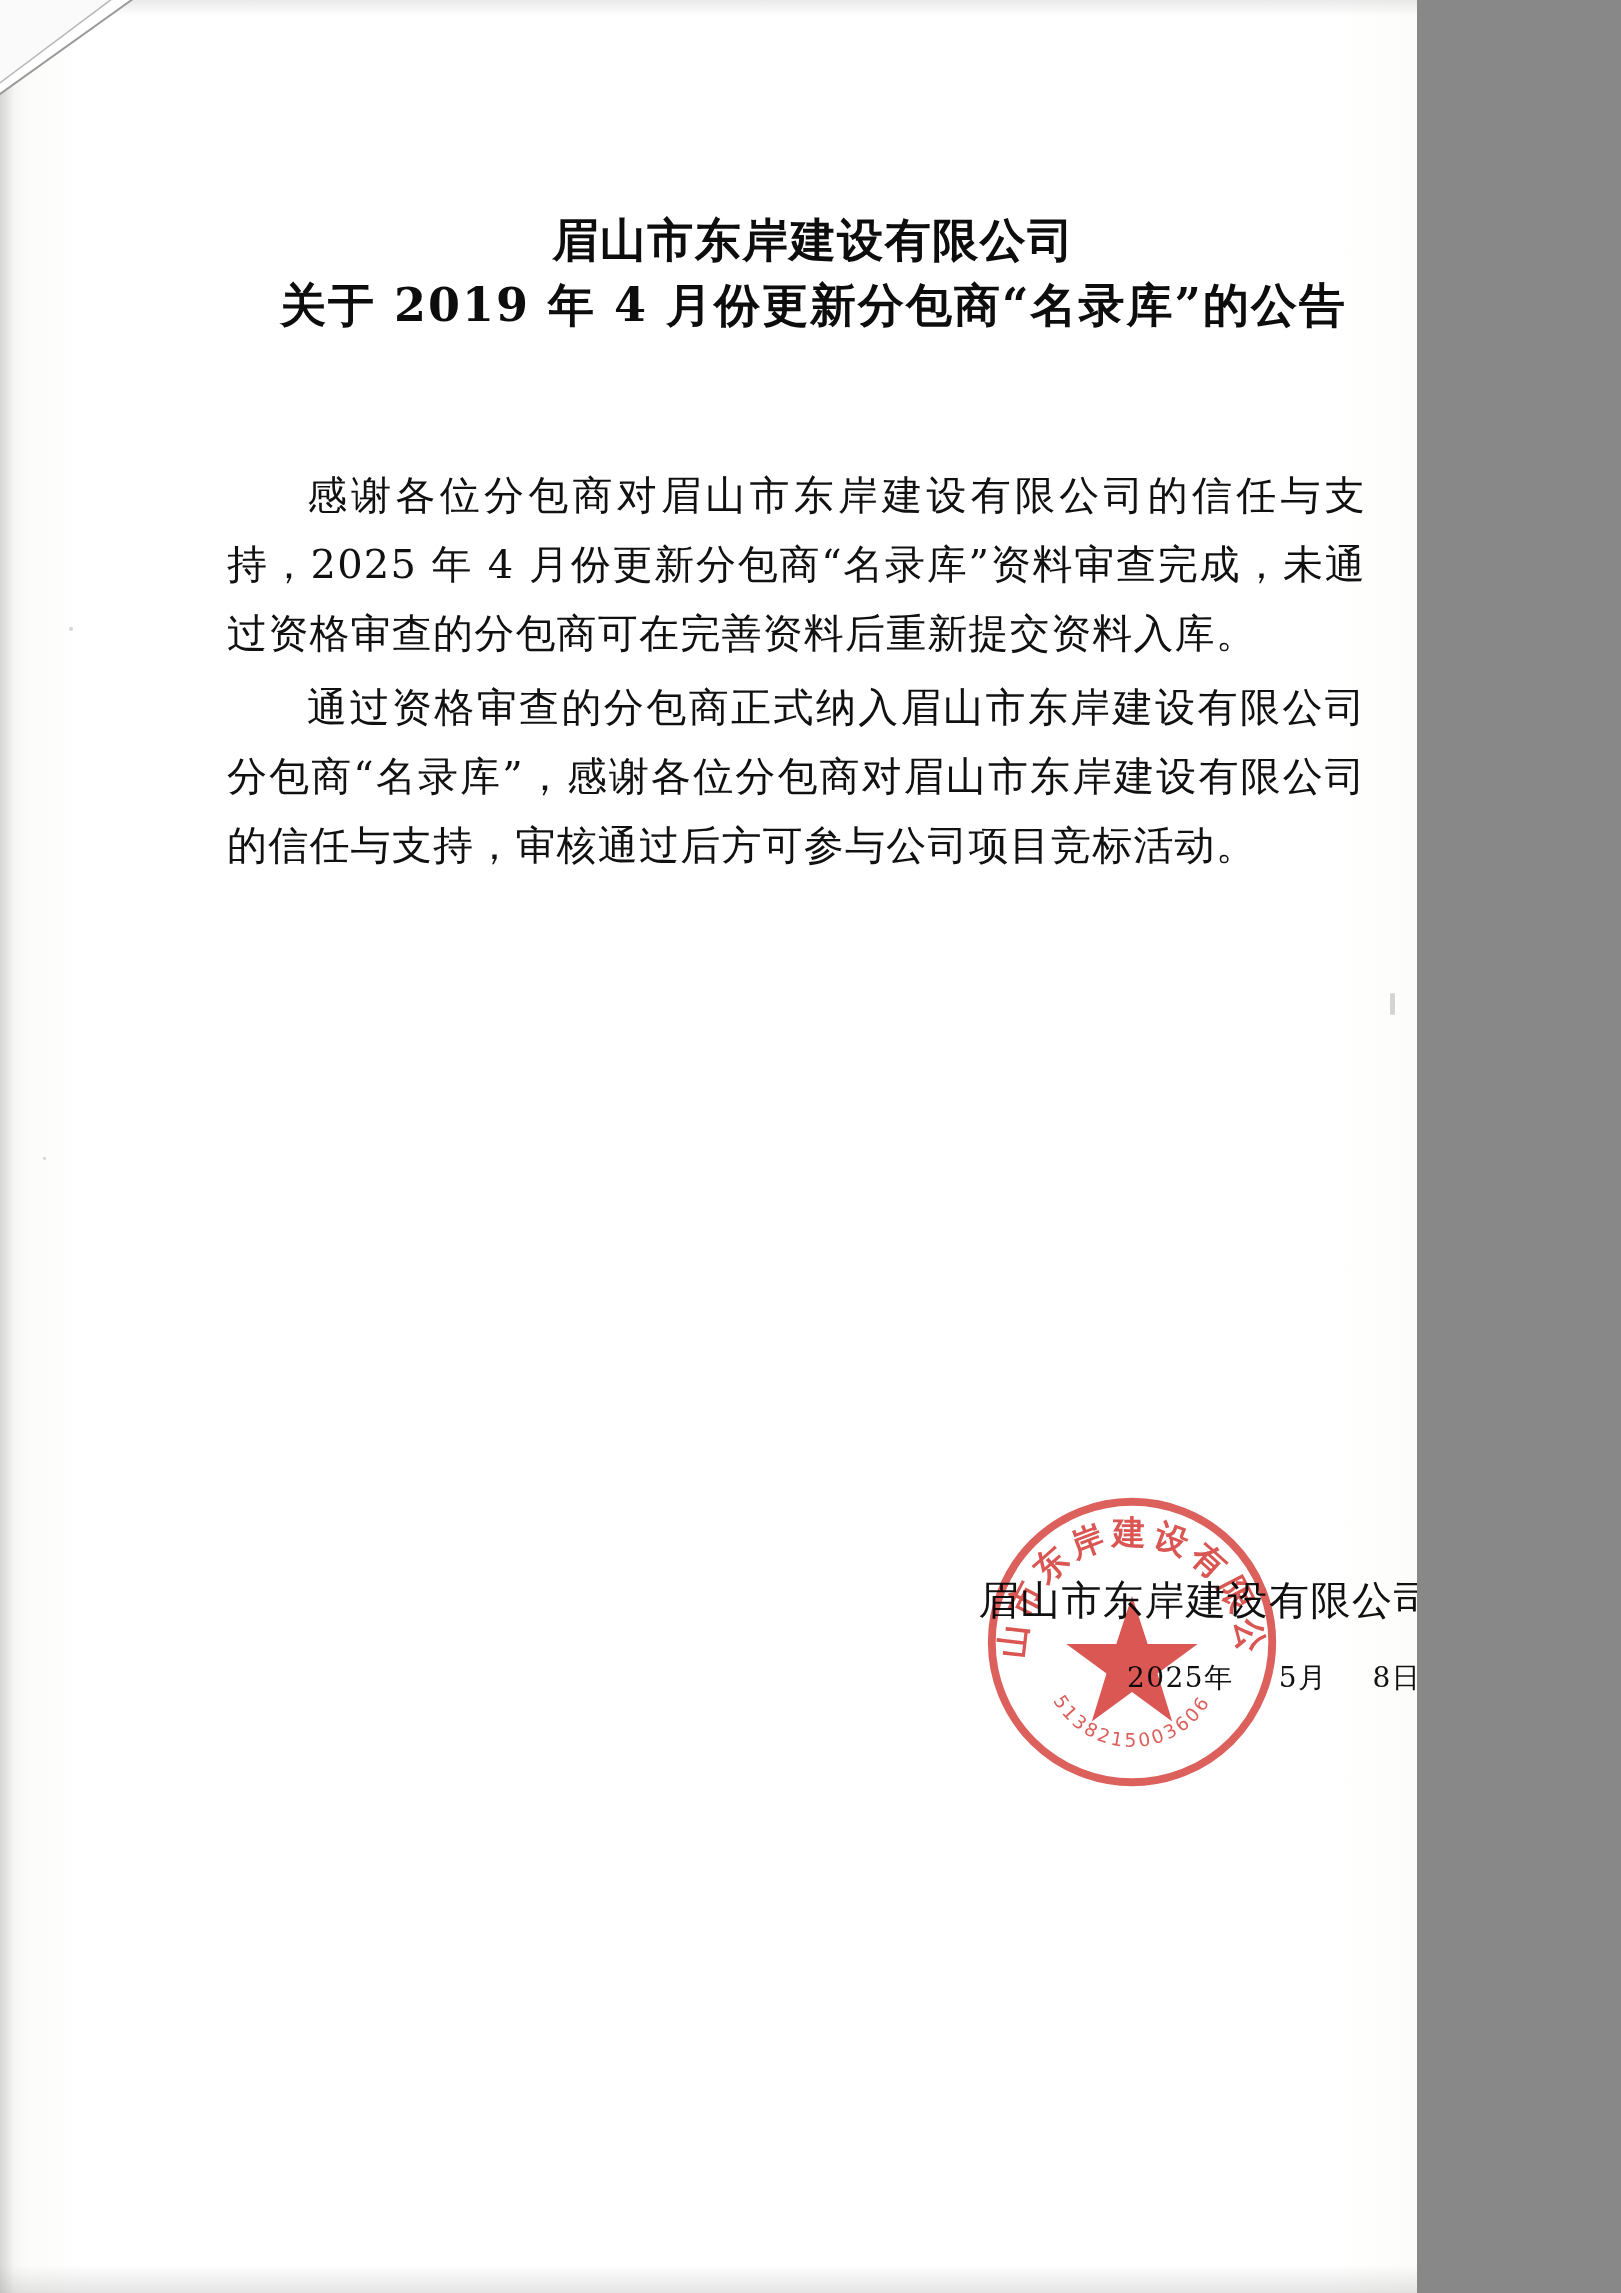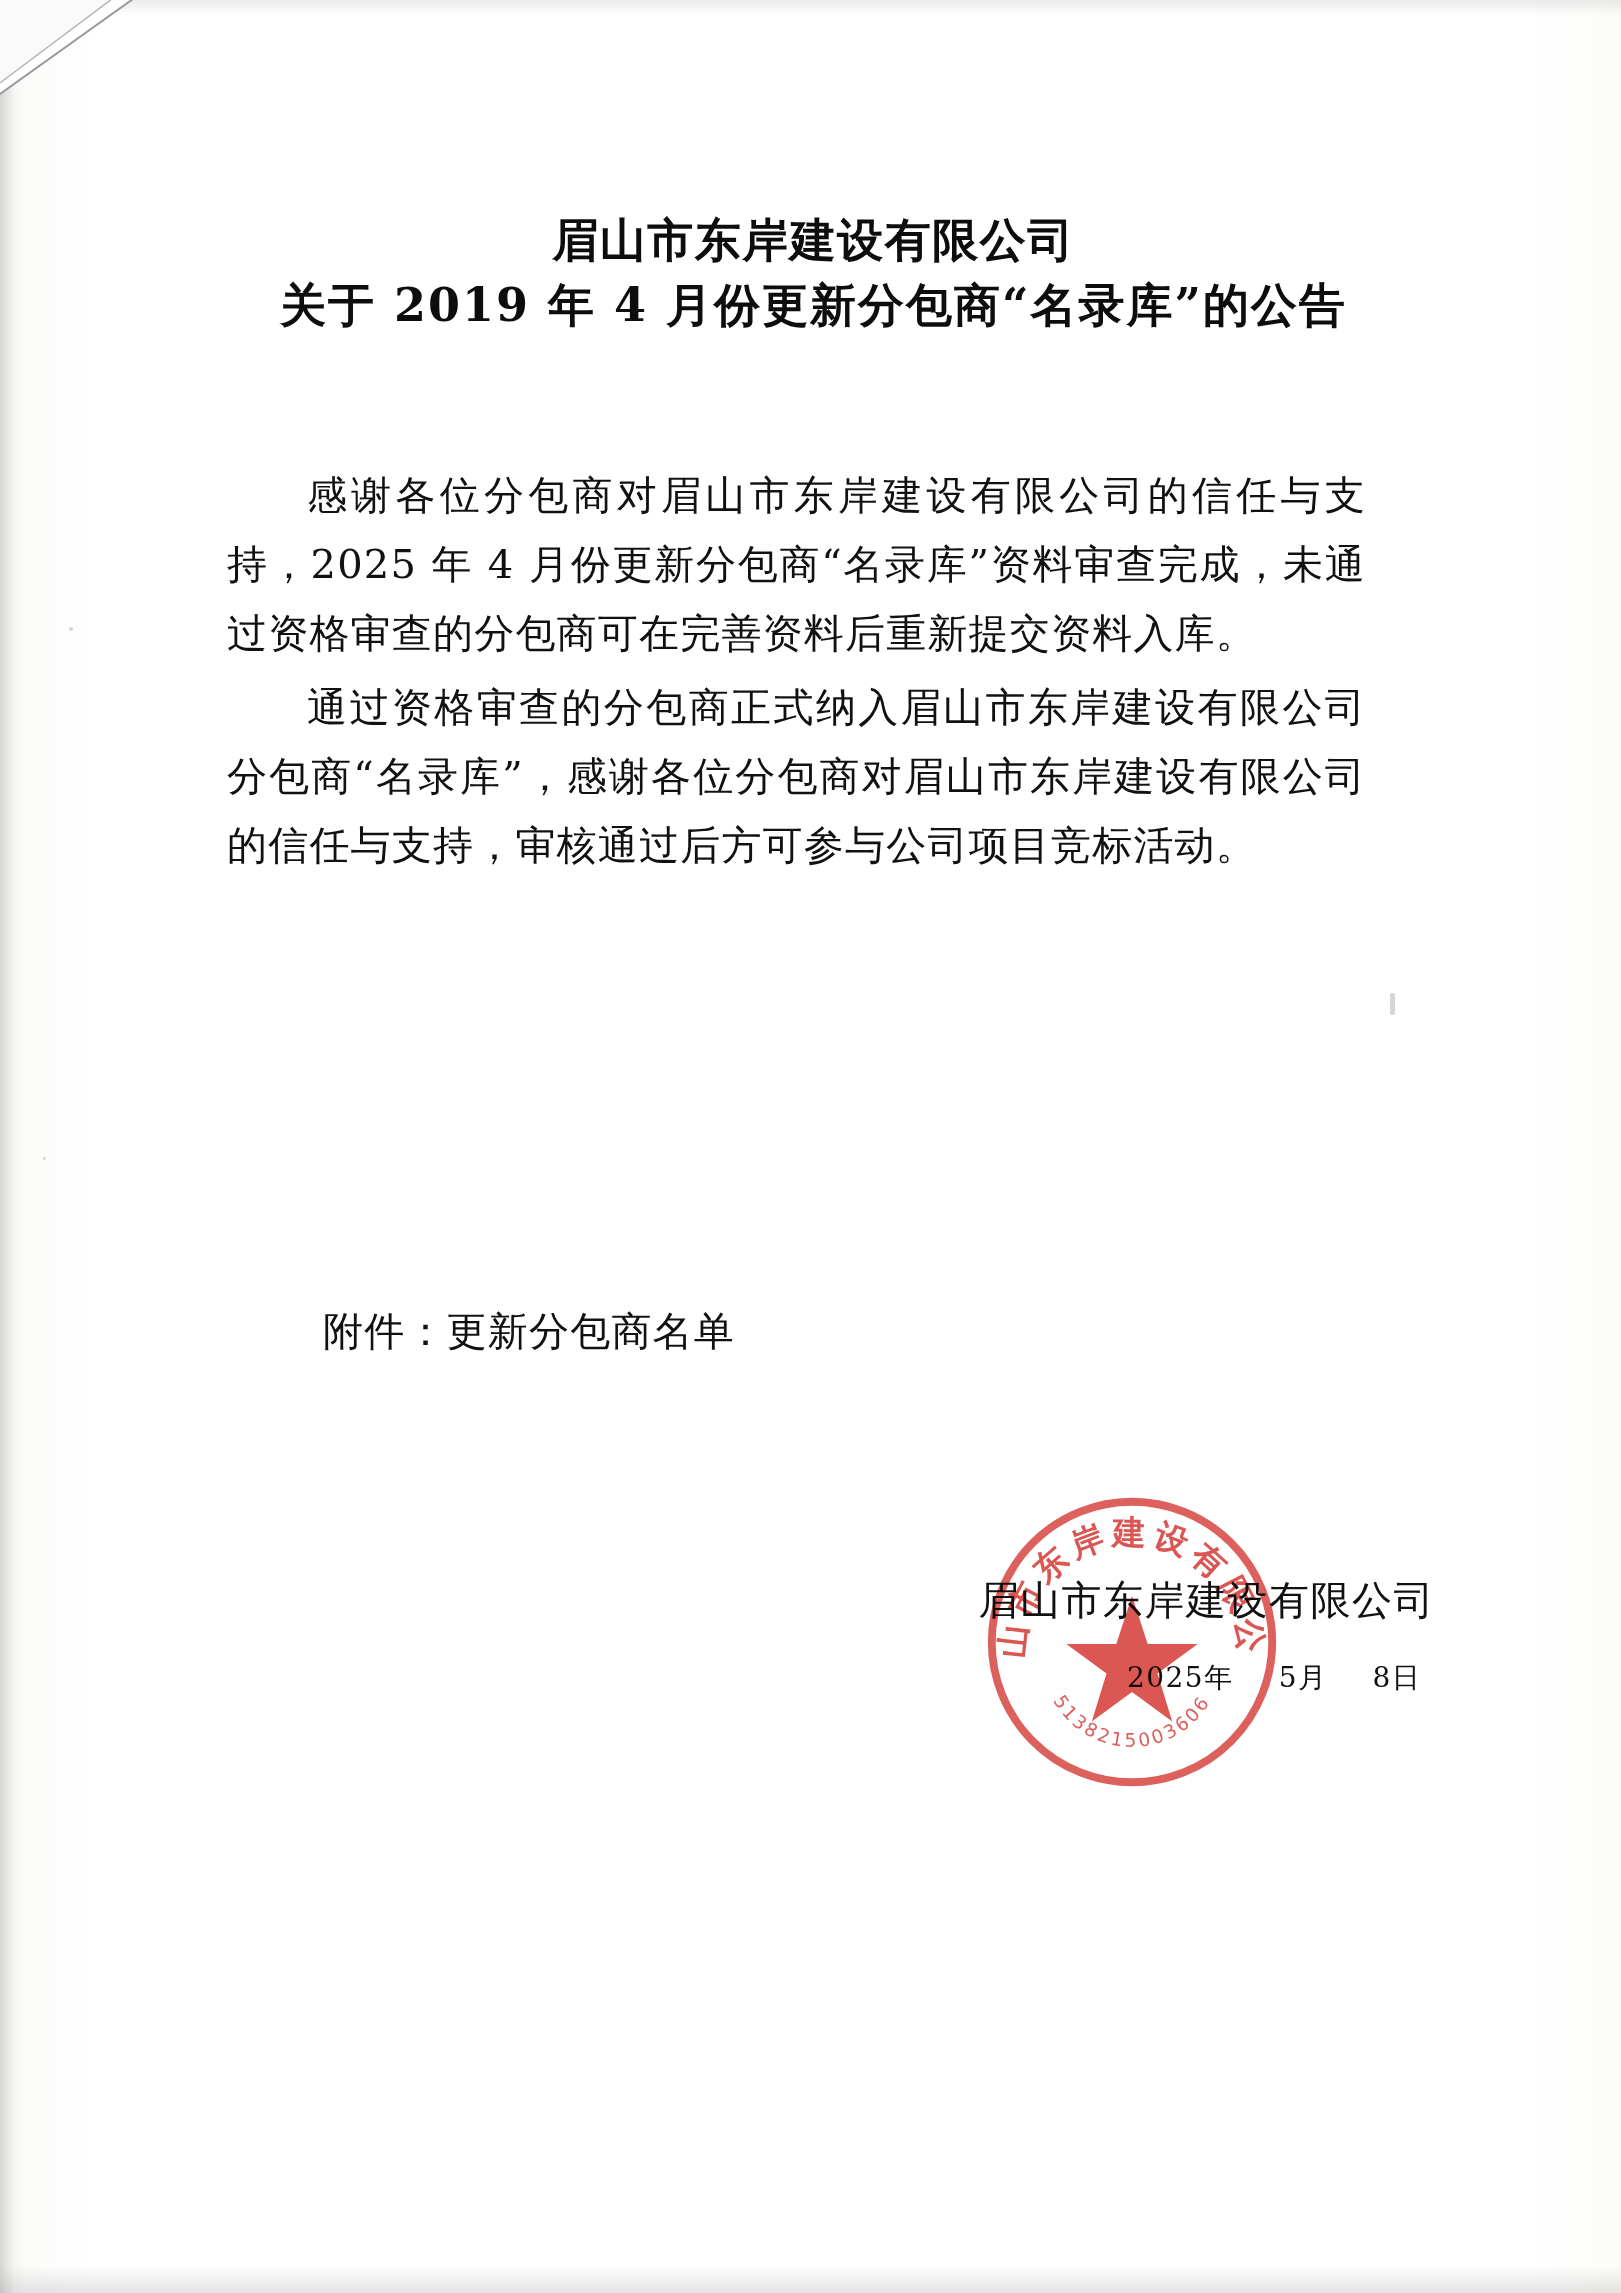--- a/index.html
+++ b/index.html
@@ -2,21 +2,21 @@
 <html lang="zh"><head>
 <meta charset="utf-8">
 <style>
   html, body {
     margin: 0;
     padding: 0;
     background: #888;
   }
   .page {
     position: relative;
-    width: 1621px;
+    width: 1417px;
     height: 2294px;
     background: #ffffff;
     overflow: hidden;
     font-family: "DejaVu Serif", "Liberation Serif", serif;
     color: #111;
   }
 
   
   .paper-tint {
     position: absolute;
@@ -190,21 +190,20 @@
     <div class="title-block">
       <div class="title-line first">眉山市东岸建设有限公司</div>
       <div class="title-line second">关于 2019 年 4 月份更新分包商“名录库”的公告</div>
     </div>
 
     <div class="body-block">
       <p class="para p1">感谢各位分包商对眉山市东岸建设有限公司的信任与支持，2025 年 4 月份更新分包商“名录库”资料审查完成，未通过资格审查的分包商可在完善资料后重新提交资料入库。</p>
       <p class="para p2">通过资格审查的分包商正式纳入眉山市东岸建设有限公司分包商“名录库”，感谢各位分包商对眉山市东岸建设有限公司的信任与支持，审核通过后方可参与公司项目竞标活动。</p>
     </div>
 
-    <div class="attach">附件：更新分包商名单</div>
 
     <div class="signature">
       <div class="sig-company">眉山市东岸建设有限公司</div>
       <div class="sig-date">
         <span>2025</span><span>年</span><span class="gap"></span><span>5</span><span>月</span><span class="gap"></span><span>8</span><span>日</span>
       </div>
     </div>
 
     <div class="seal">
       <svg width="304" height="304" viewBox="0 0 310 310">

